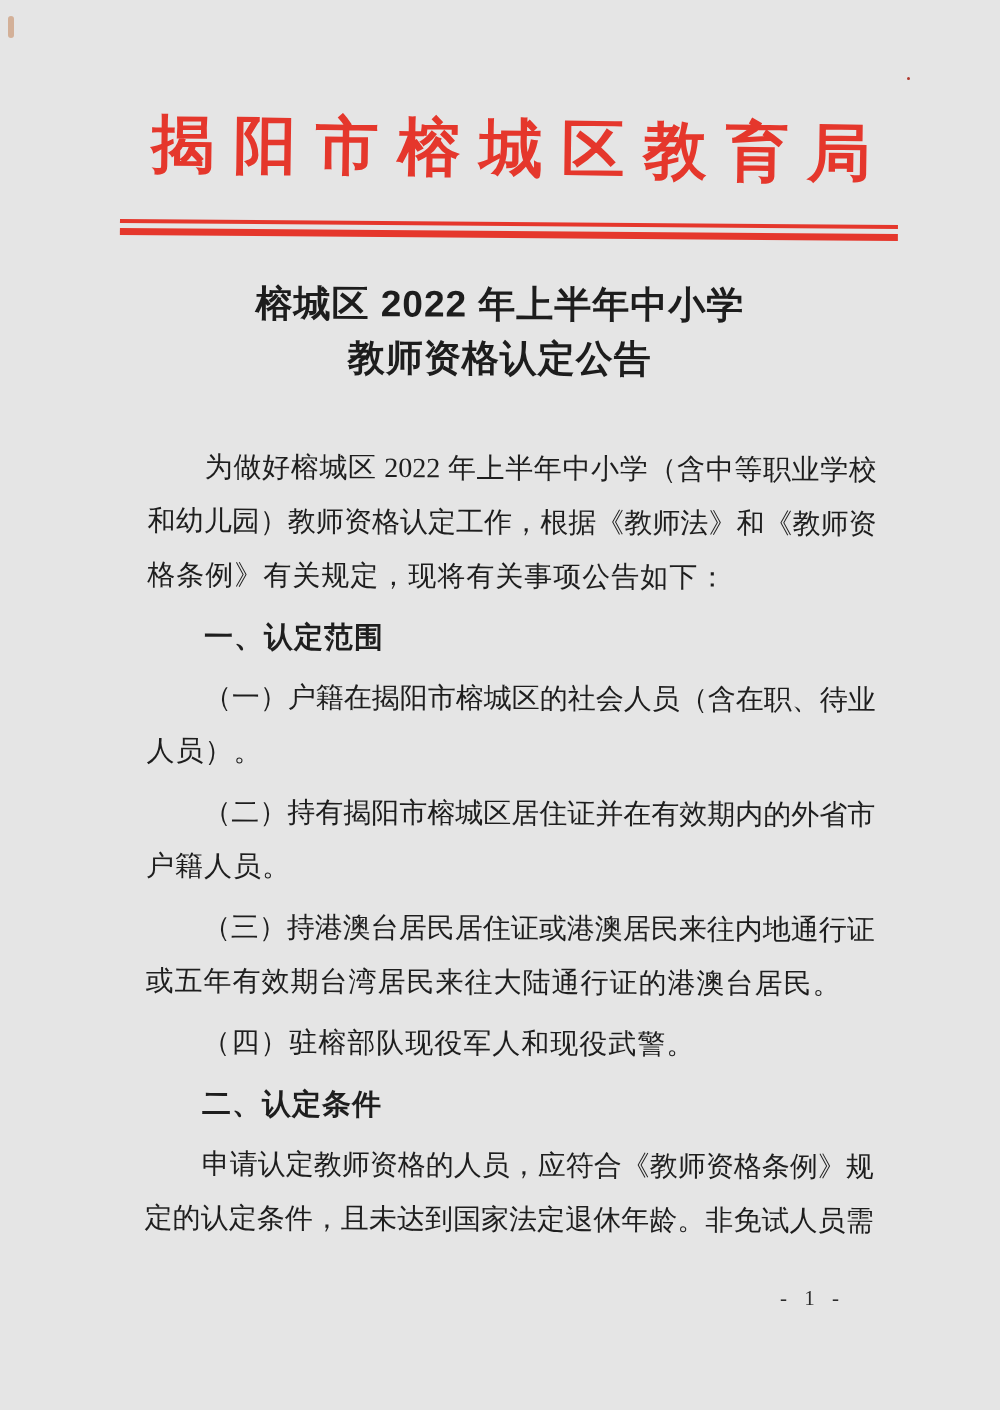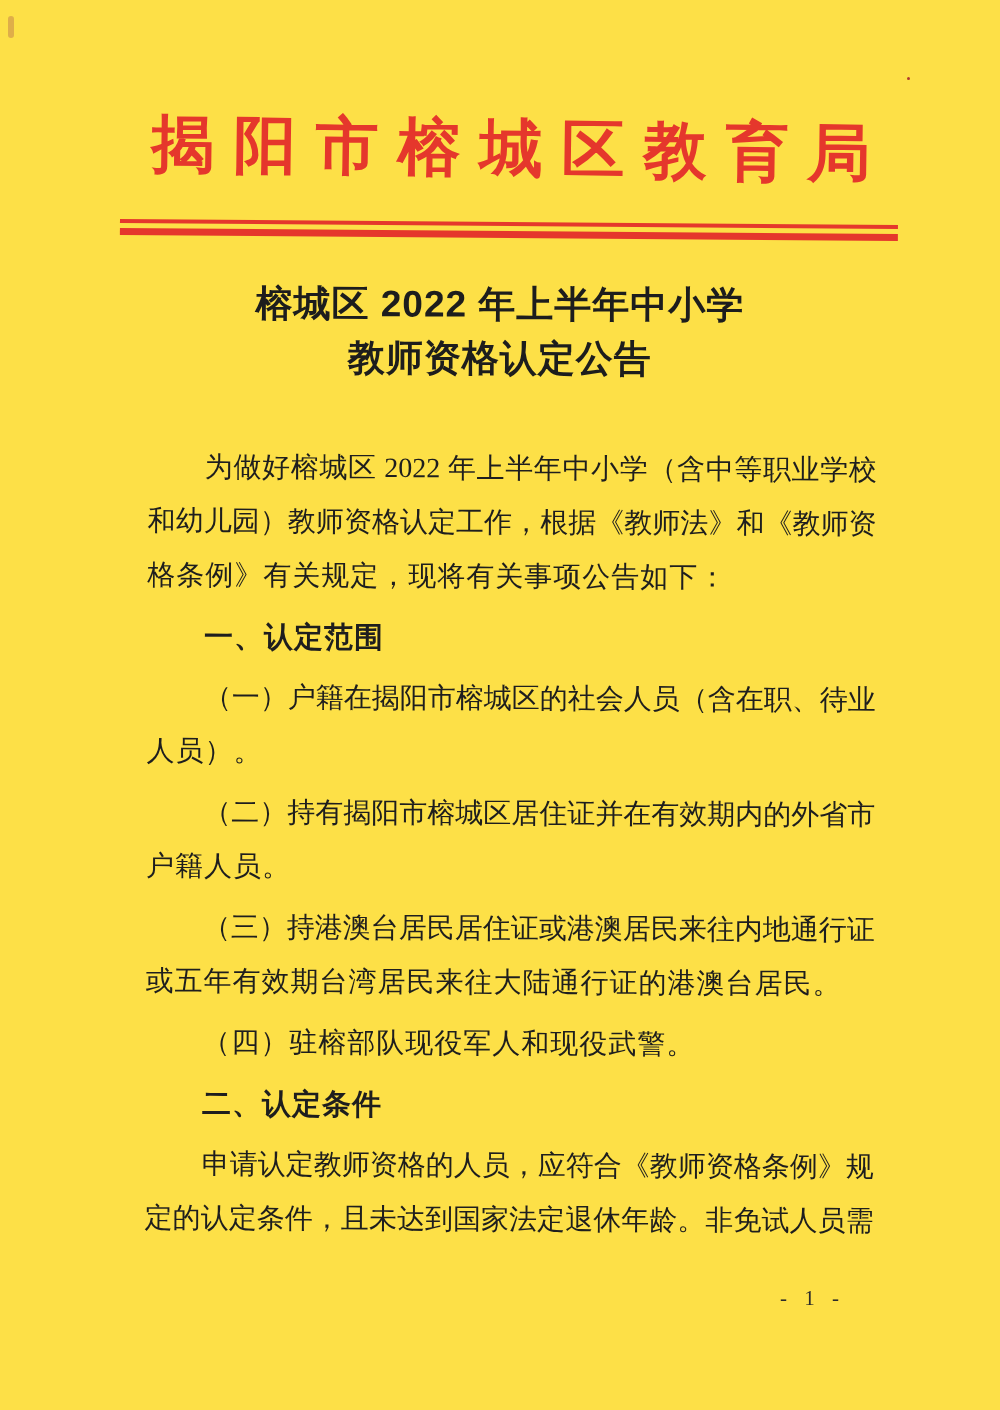--- a/index.html
+++ b/index.html
@@ -4,21 +4,21 @@
 <style>
   * { margin: 0; padding: 0; box-sizing: border-box; }
   html, body { background: #ffffff; }
   body { font-family: "Liberation Serif", "DejaVu Serif", serif; }
 
   .page {
     position: relative;
     width: 1000px;
     height: 1410px;
     margin: 0 auto;
-    background: #fde047;
+    background: #e5e5e5;
     overflow: hidden;
   }
 
   
   .artifact-smudge {
     position: absolute; left: 8px; top: 16px;
     width: 6px; height: 22px;
     background: rgba(193,124,76,0.5);
     border-radius: 3px;
   }

